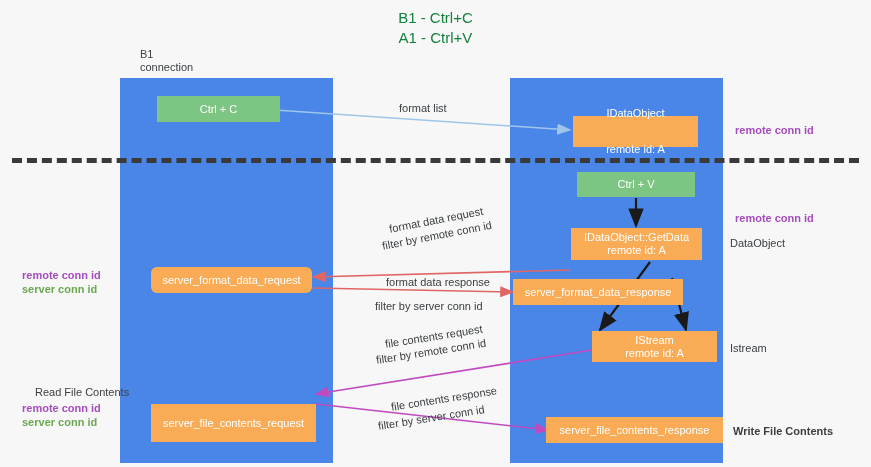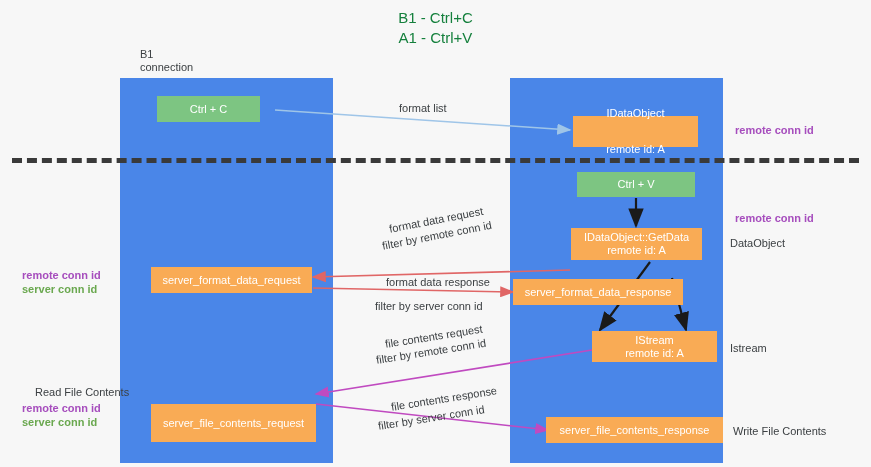--- a/index.html
+++ b/index.html
@@ -140,39 +140,39 @@
 
     <path d="M650,262 L600,330" stroke="#1a1a1a" stroke-width="2.2" fill="none" marker-end="url(#ah-black)"></path>
 
     <path d="M592,350 L316,394" stroke="#c04ac0" stroke-width="1.6" fill="none" marker-end="url(#ah-magenta)"></path>
 
     <path d="M316,404 L548,430" stroke="#c04ac0" stroke-width="1.6" fill="none" marker-end="url(#ah-magenta)"></path>
   </svg>
 
   <div class="divider"></div>
 
-  <div class="box green" style="left:157px; top:96px; width:103px; height:26px;">
+  <div class="box green" style="left:157px; top:96px; width:123px; height:26px;">
     <div>Ctrl + C</div>
   </div>
 
   <div class="box orange" style="left:573px; top:116px; width:125px; height:31px;gap:23px;">
     <div>IDataObject</div>
     <div class="l2">remote id: A</div>
   </div>
 
   <div class="box green" style="left:577px; top:172px; width:118px; height:25px;">
     <div>Ctrl + V</div>
   </div>
 
   <div class="box orange" style="left:571px; top:228px; width:131px; height:32px;">
     <div>IDataObject::GetData</div>
     <div class="l2">remote id: A</div>
   </div>
 
-  <div class="box orange" style="left:151px; top:267px; width:161px; height:26px;">
+  <div class="box orange" style="left:151px; top:267px; width:161px; height:26px;border-radius:6px;">
     <div>server_format_data_request</div>
   </div>
 
   <div class="box orange" style="left:513px; top:279px; width:170px; height:26px;">
     <div>server_format_data_response</div>
   </div>
 
   <div class="box orange" style="left:592px; top:331px; width:125px; height:31px;">
     <div>IStream</div>
     <div class="l2">remote id: A</div>
@@ -205,21 +205,21 @@
 
   <div class="lbl rot-b" style="left:390px; top:400px;">file contents response</div>
   <div class="lbl rot-b" style="left:377px; top:419px;">
     <span>filter by </span><span class="purple">server conn id</span>
   </div>
 
   <div class="lbl purple" style="left:735px; top:123px;">remote conn id</div>
   <div class="lbl purple" style="left:735px; top:211px;">remote conn id</div>
   <div class="lbl" style="left:730px; top:236px;">DataObject</div>
   <div class="lbl" style="left:730px; top:341px;">Istream</div>
-  <div class="lbl" style="left:733px; top:424px;">Write File Contents</div>
+  <div class="lbl" style="left:733px; top:424px;font-weight:bold;">Write File Contents</div>
 
   <div class="lbl purple" style="left:22px; top:268px;">remote conn id</div>
   <div class="lbl green" style="left:22px; top:282px;">server conn id</div>
 
   <div class="lbl" style="left:25px; top:385px;margin-left:10px;">Read File Contents</div>
   <div class="lbl purple" style="left:22px; top:401px;">remote conn id</div>
   <div class="lbl green" style="left:22px; top:415px;">server conn id</div>
 
 </div>
 

